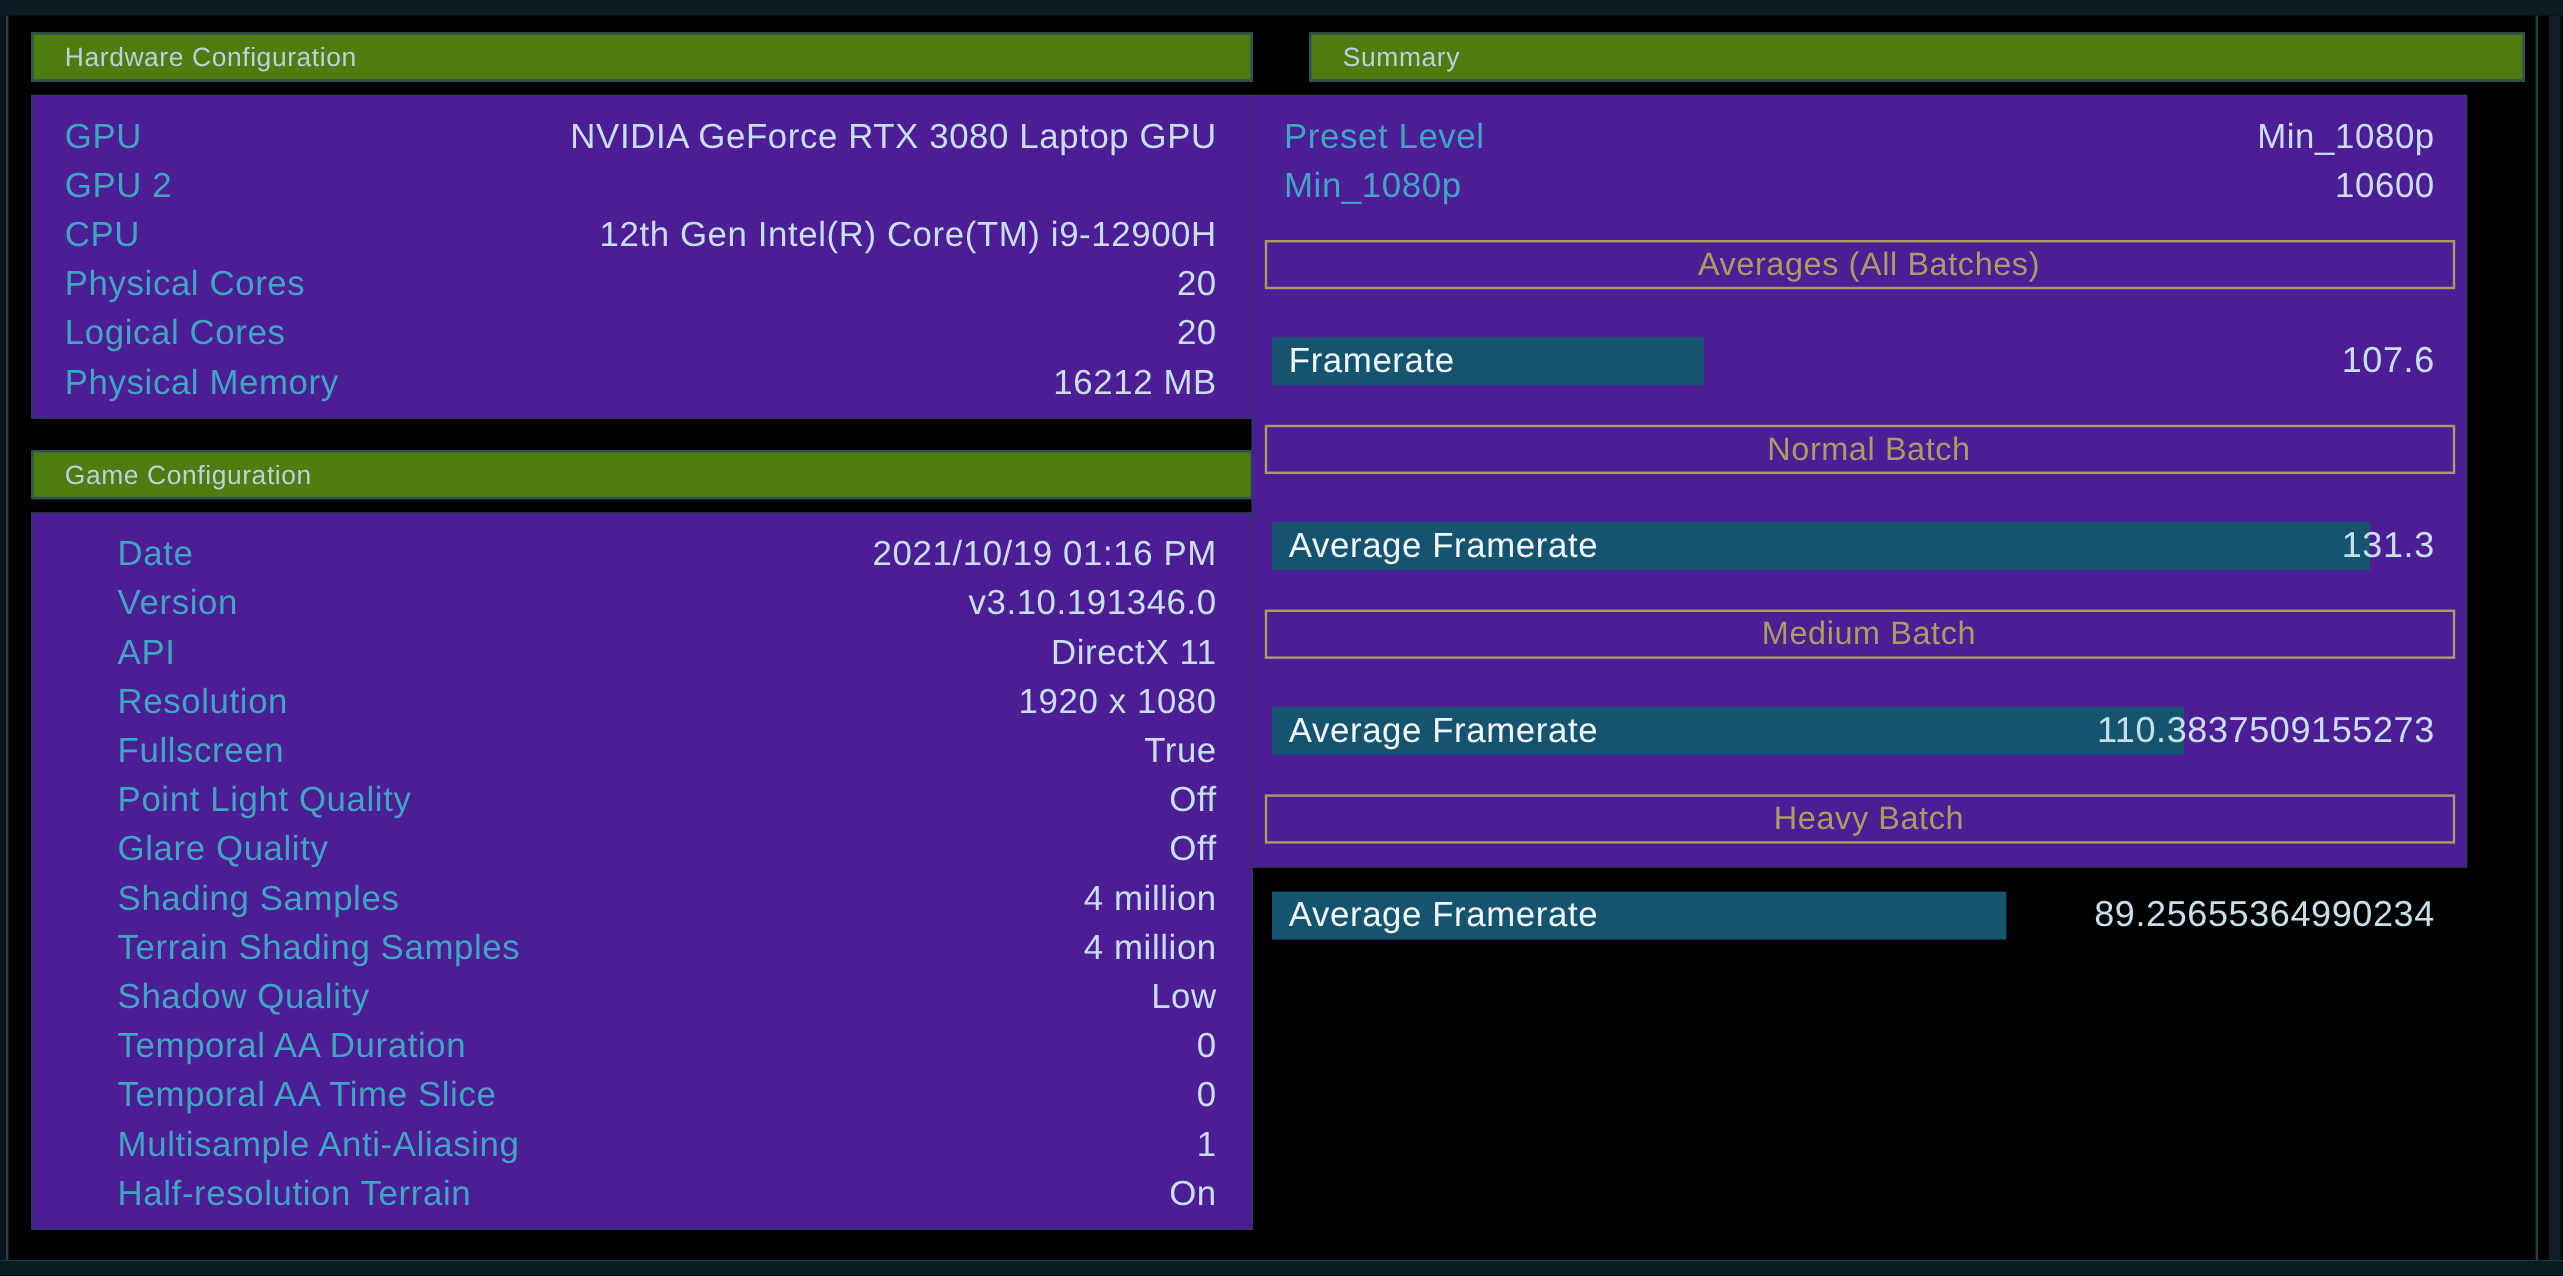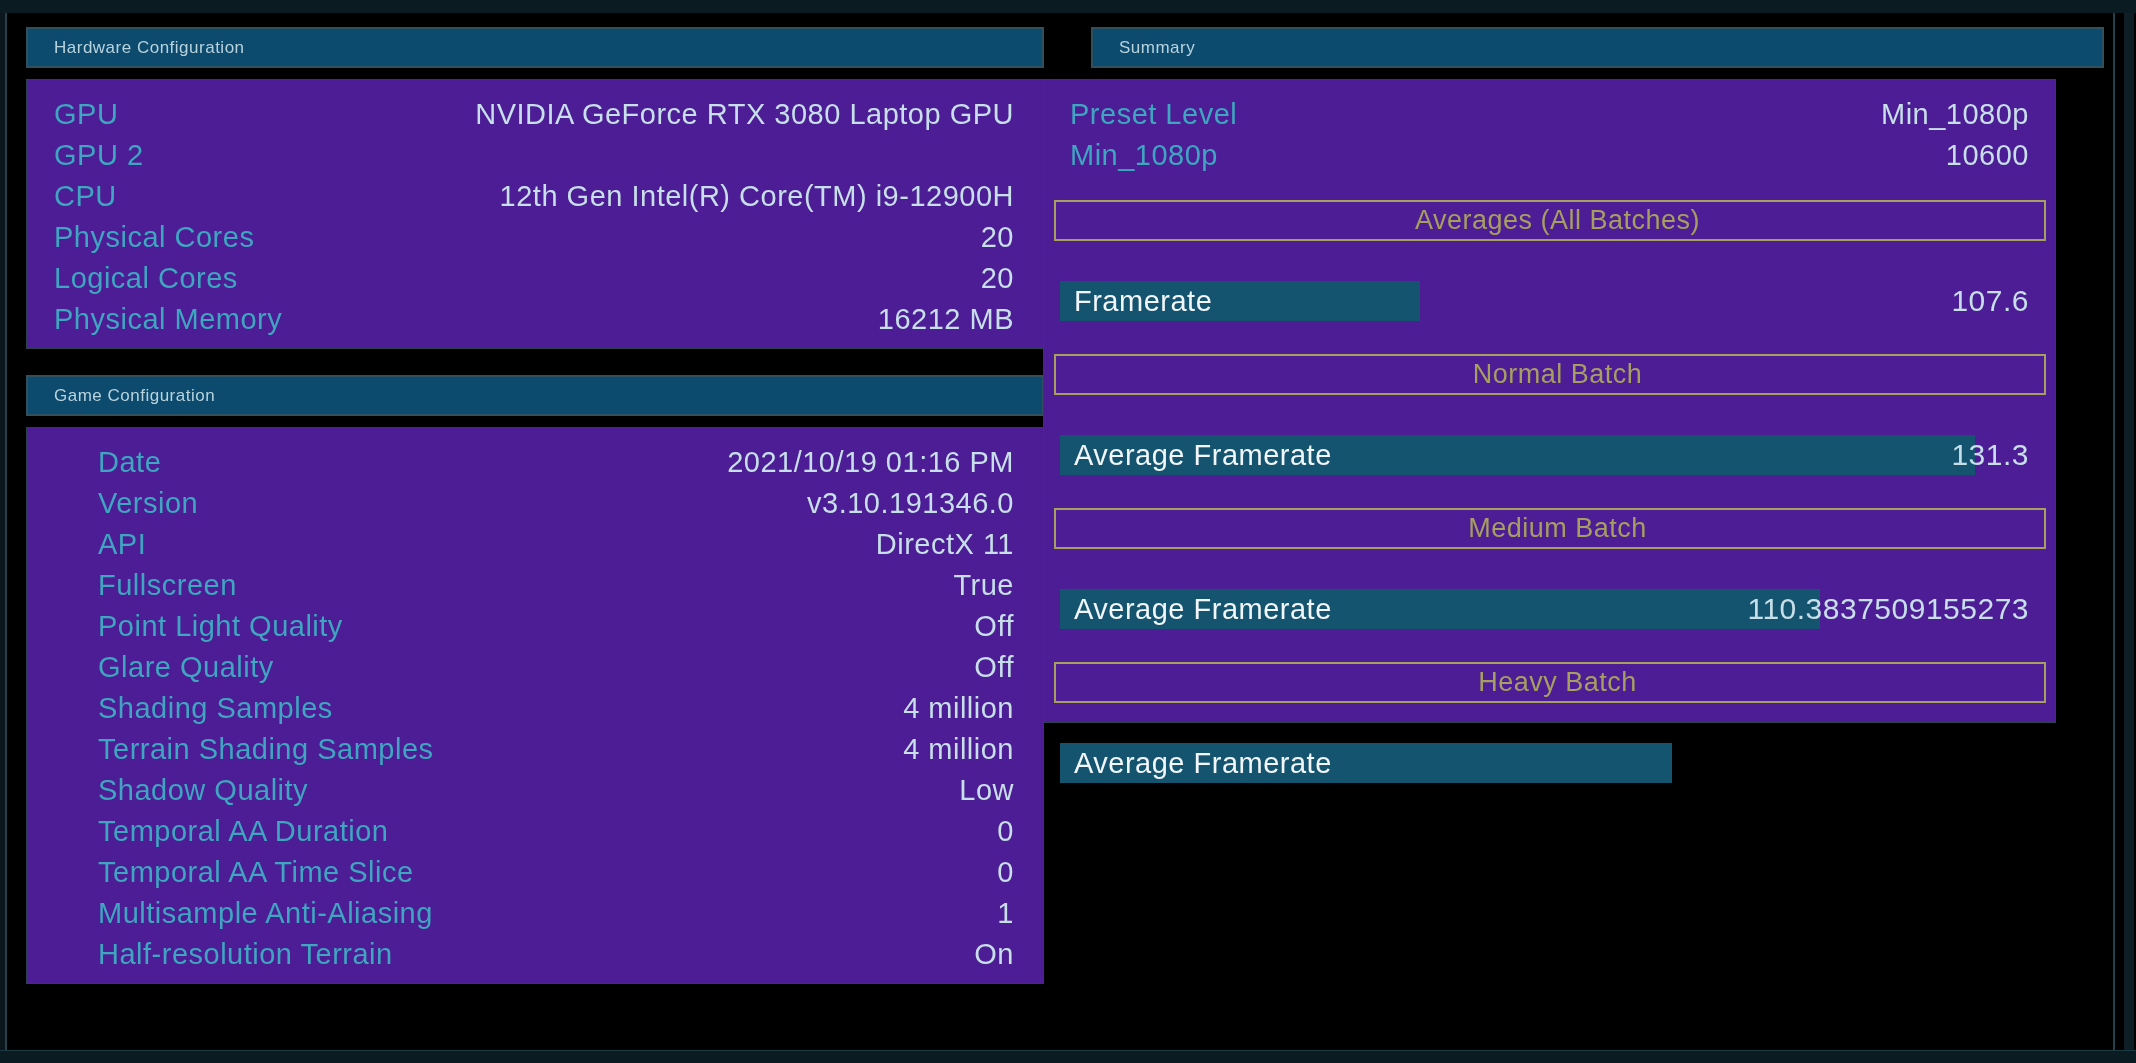--- a/index.html
+++ b/index.html
@@ -16,23 +16,23 @@
   .strip.bottom { top:1050px; border-top:1px solid #1d3944; }
   .frame-line { position:absolute; top:13px; height:1037px; width:2px; background:#24414c; }
   .frame-line.left { left:5px; }
   .frame-line.right { left:2113px; }
   .edge-band { position:absolute; top:13px; height:1037px; background:#0b151c; }
   .edge-band.left { left:0; width:5px; }
   .edge-band.right { left:2124px; width:10px; background:#0f1d24; }
 
   
   .panel-header {
-    position:absolute; height:41px; background:#0c4a6e;
+    position:absolute; height:41px; background:#4d7c0f;
     border:2px solid #30505e; display:flex; align-items:center;
-    padding-left:26px; color:#b9d3dd; font-size:17px;
+    padding-left:26px; color:#b9d3dd; font-size:22px;
   }
   
   .content-box {
     position:absolute; background:#4c1d95; border:1px solid #2a414e;
   }
   .rows { padding:14px 0 8px 0; }
   .cfg-row {
     display:flex; justify-content:space-between; align-items:center;
     height:41px; padding:0 29px 0 27px; font-size:29px; white-space:nowrap;
   }
@@ -136,20 +136,24 @@
         <div class="cfg-row">
           <span class="lbl">Version</span>
           <span class="val">v3.10.191346.0</span>
         </div>
 
         <div class="cfg-row">
           <span class="lbl">API</span>
           <span class="val">DirectX 11</span>
         </div>
 
+        <div class="cfg-row">
+          <span class="lbl">Resolution</span>
+          <span class="val">1920 x 1080</span>
+        </div>
 
         <div class="cfg-row">
           <span class="lbl">Fullscreen</span>
           <span class="val">True</span>
         </div>
 
         <div class="cfg-row">
           <span class="lbl">Point Light Quality</span>
           <span class="val">Off</span>
         </div>
@@ -251,18 +255,19 @@
         </div>
 
         <div class="section">
           <div class="batch-header">
             <span>Heavy Batch</span>
           </div>
           <div class="bar-row">
             <div class="bar" style="width: 60.5%;">
               <span class="bar-label">Average Framerate</span>
             </div>
+            <span class="bar-value">89.25655364990234</span>
           </div>
         </div>
       </div>
   </div>
 
 </div>
 
 </body></html>

